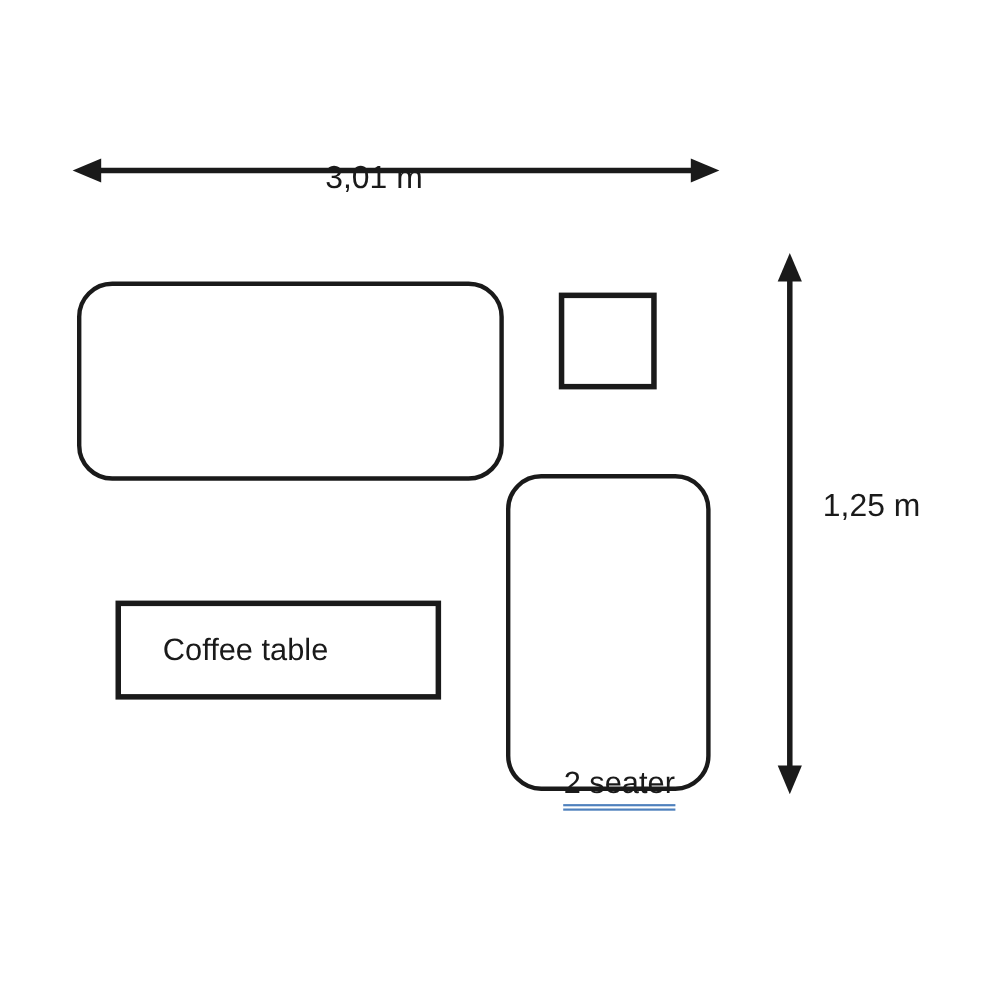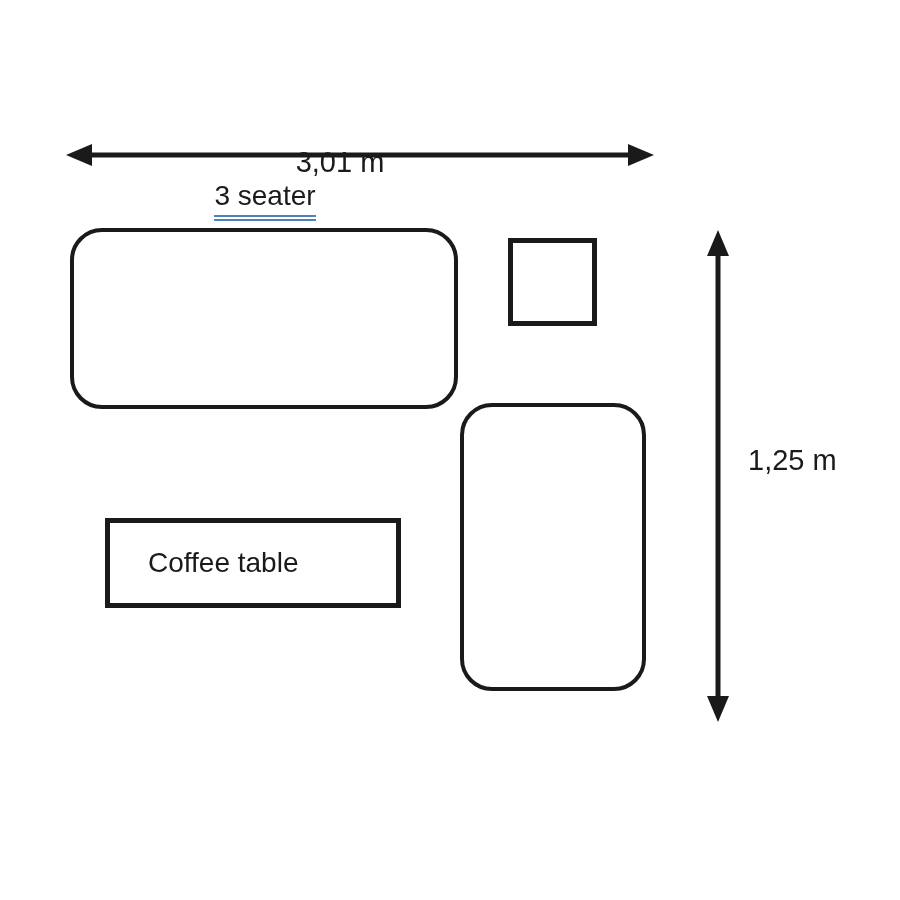--- a/index.html
+++ b/index.html
@@ -52,20 +52,21 @@
     left: 0; right: 0;
     bottom: -6px;
     border-bottom: 2px solid var(--underline);
   }
 
   
   .shape {
     position: absolute;
     background: var(--bg);
     border: 4px solid var(--stroke);
+    margin-top: 28px;
   }
   .rounded { border-radius: 32px; }
   .sharp { border: 5px solid var(--stroke); border-radius: 0; }
 
   .coffee-inner {
     display: flex;
     align-items: center;
     height: 100%;
     padding-left: 38px;
   }
@@ -89,31 +90,31 @@
   <div class="abs dim-label label-center" style="left: 240px; top: 106px; width: 200px;">3,01 m</div>
 
   <div class="abs" style="left: 64px; top: 142px;">
     <svg width="592" height="26" viewBox="0 0 592 26">
       <line class="arrow-line" x1="20" y1="13" x2="572" y2="13"></line>
       <polygon class="arrow-head" points="2,13 28,2 28,24"></polygon>
       <polygon class="arrow-head" points="590,13 564,2 564,24"></polygon>
     </svg>
   </div>
 
-  <div class="abs label-center" style="left: 150px; top: 180px; width: 230px;">
-    <span class="furn-label double-underline">3 seater</span>
-  </div>
 
   <div class="shape rounded" style="left: 70px; top: 228px; width: 388px; height: 181px;"></div>
 
   <div class="shape sharp" style="left: 508px; top: 238px; width: 89px; height: 88px;"></div>
 
 
   <div class="shape rounded" style="left: 460px; top: 403px; width: 186px; height: 288px;"></div>
 
+  <div class="abs label-center" style="left: 478px; top: 696px; width: 170px;">
+    <span class="furn-label double-underline">2 seater</span>
+  </div>
 
   <div class="shape sharp" style="left: 105px; top: 518px; width: 296px; height: 90px;">
     <div class="coffee-inner">
       <span class="furn-label">Coffee table</span>
     </div>
   </div>
 
   <div class="abs" style="left: 703px; top: 226px;">
     <svg width="30" height="500" viewBox="0 0 30 500">
       <line class="arrow-line" x1="15" y1="22" x2="15" y2="478"></line>

